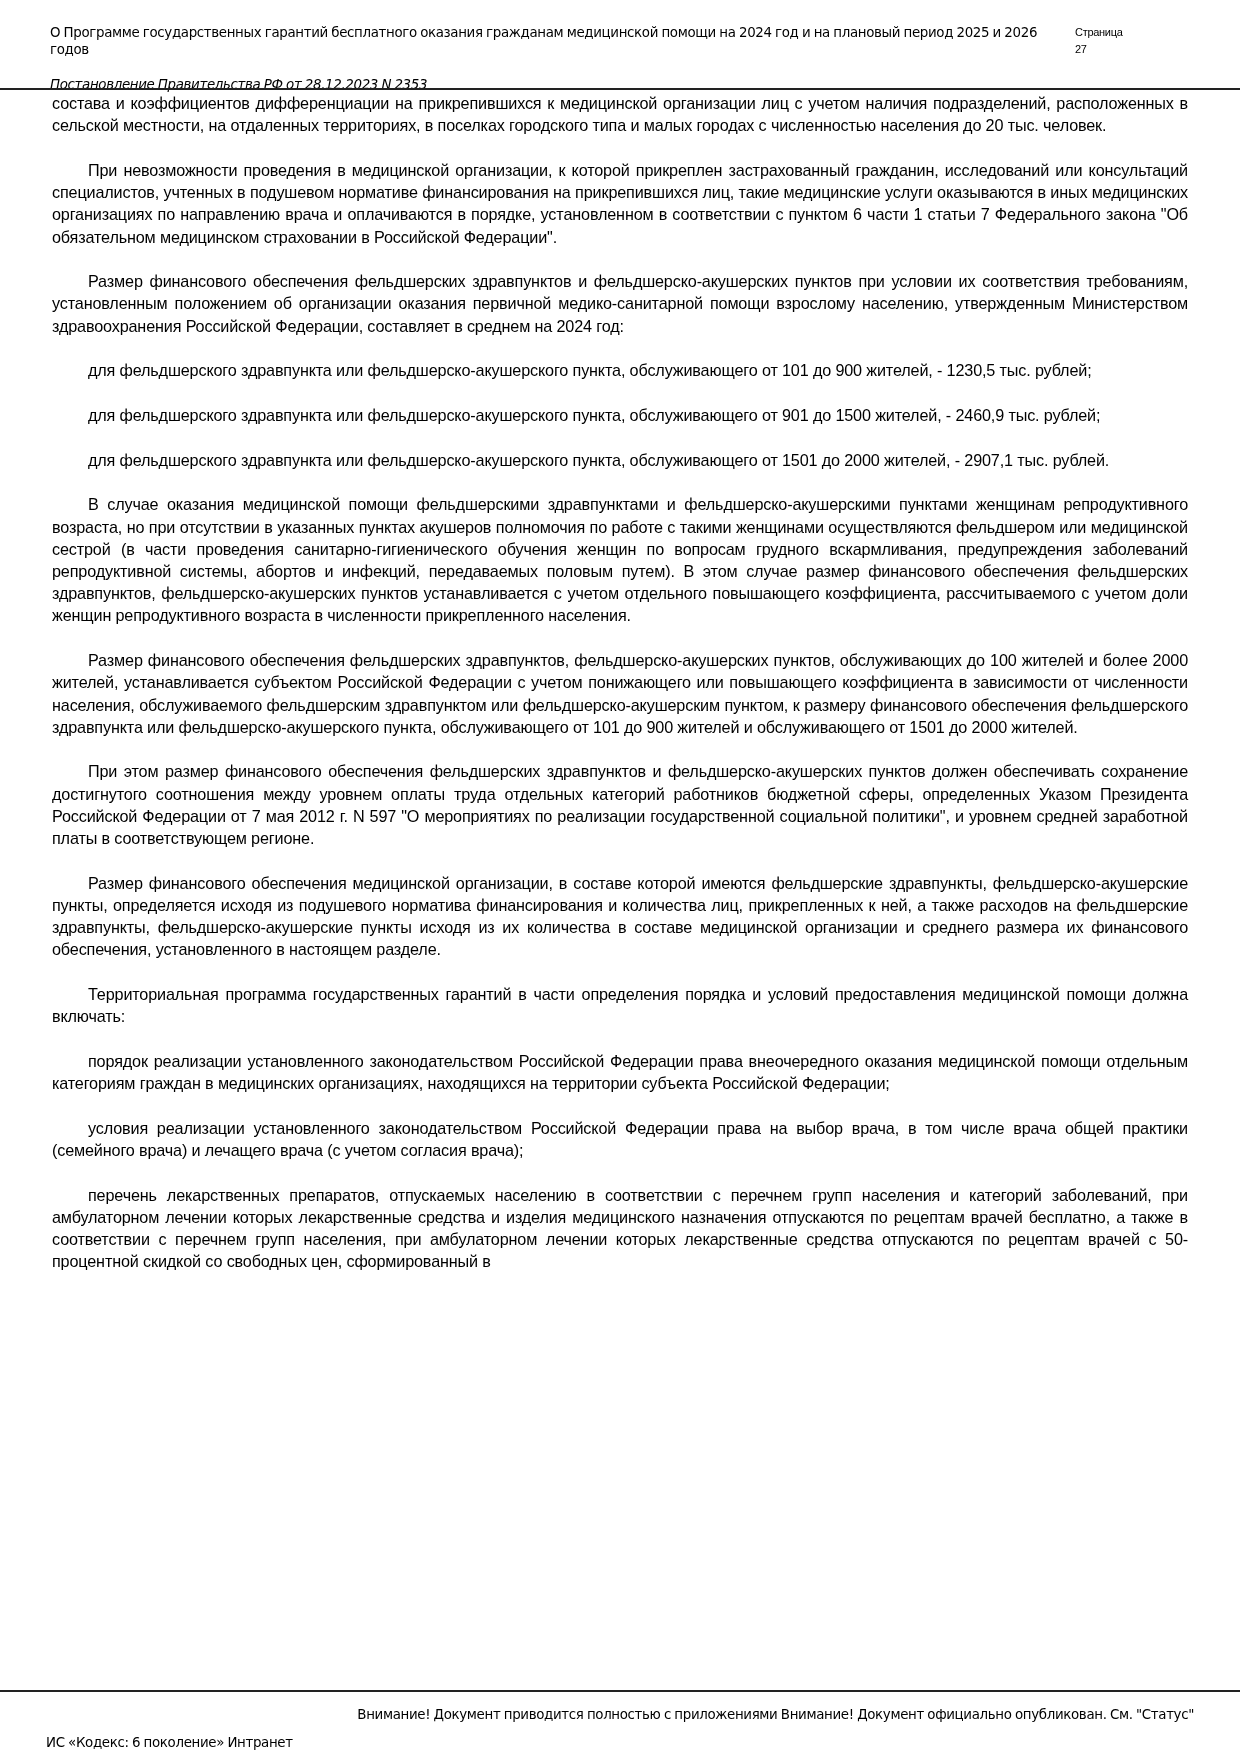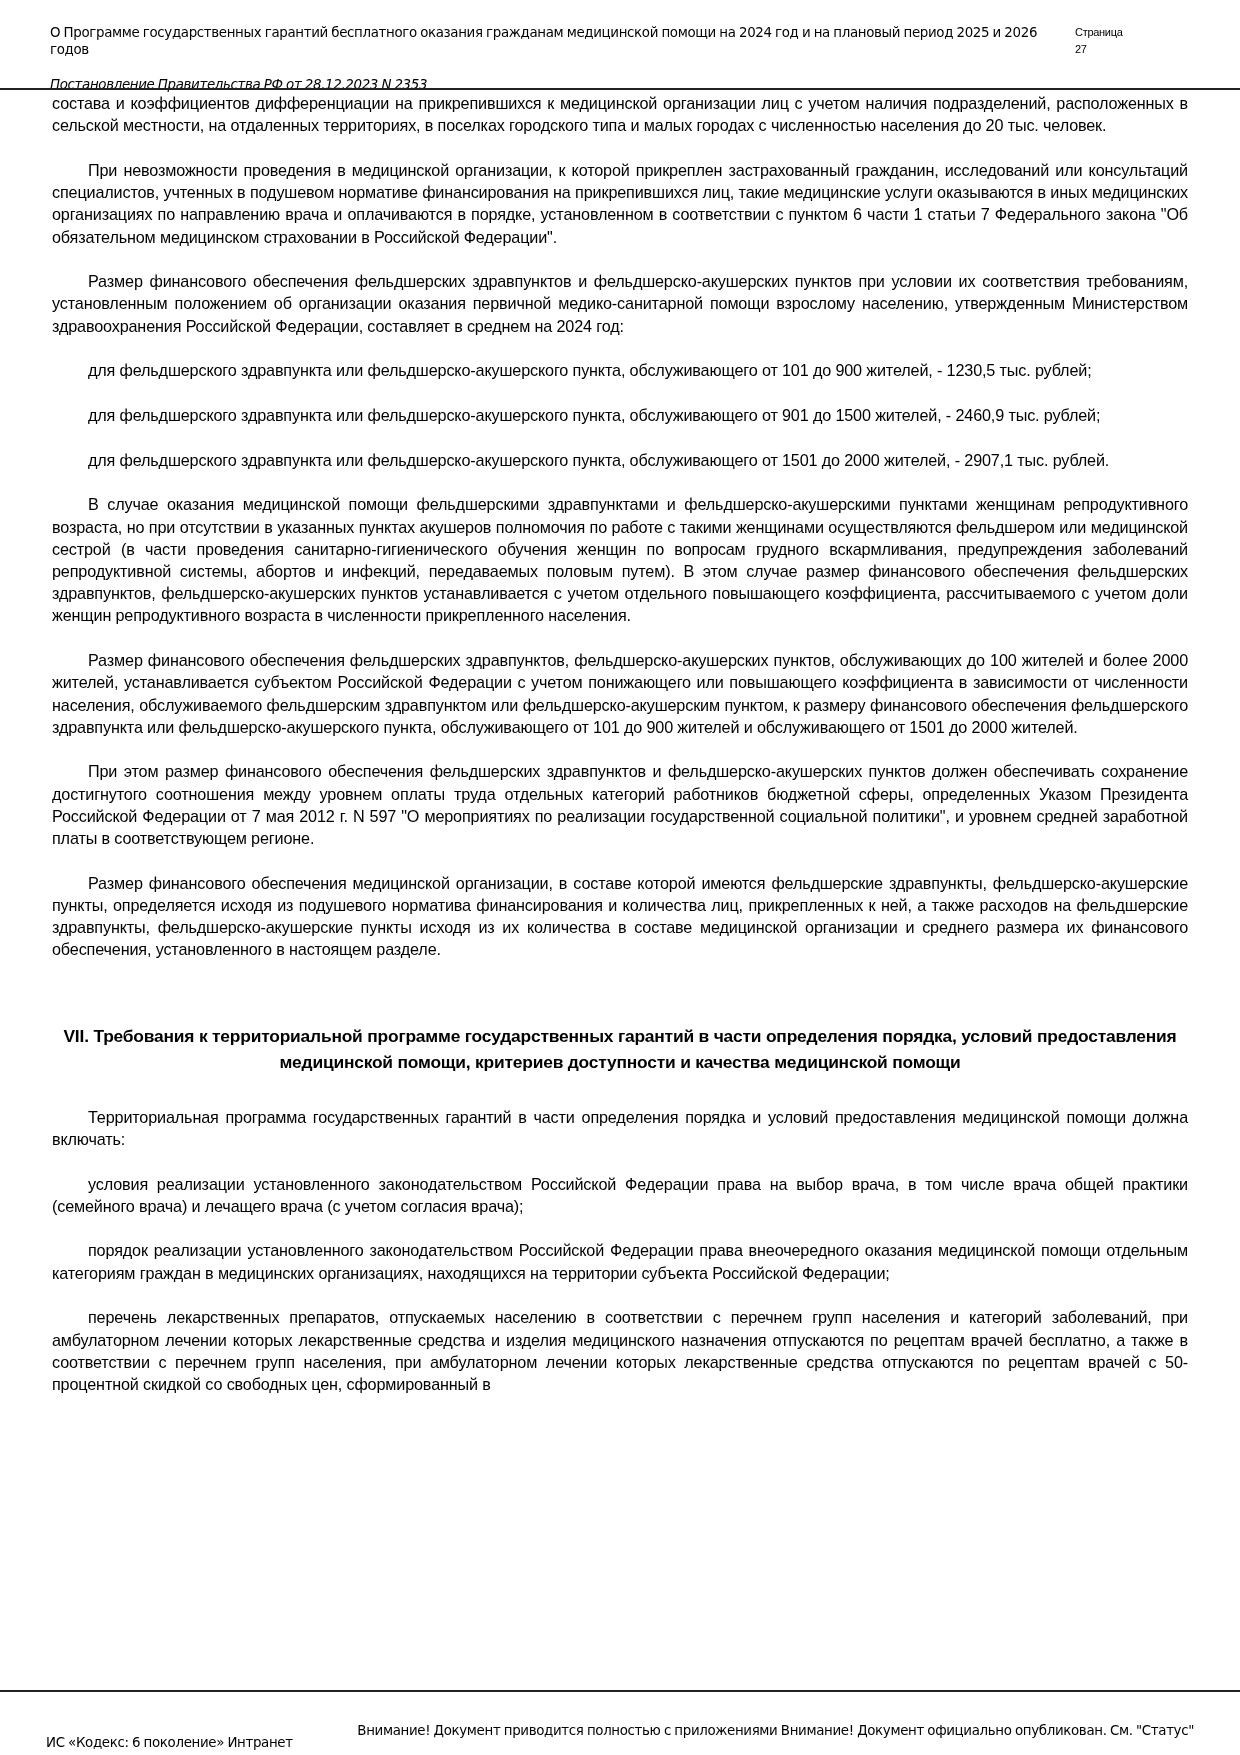--- a/index.html
+++ b/index.html
@@ -92,21 +92,21 @@
     height: 61px;
     font-family: "DejaVu Sans", sans-serif;
     font-size: 13.4px;
     line-height: 17px;
     letter-spacing: -0.35px;
     word-spacing: -0.5px;
   }
   .footer-notice {
     position: absolute;
     right: 46px;
-    top: 28px;
+    top: 12px;
     white-space: nowrap;
   }
   .footer-system {
     position: absolute;
     left: 46px;
     top: 40px;
     white-space: nowrap;
   }
 </style>
 </head>
@@ -126,25 +126,24 @@
   <p>При невозможности проведения в медицинской организации, к которой прикреплен застрахованный гражданин, исследований или консультаций специалистов, учтенных в подушевом нормативе финансирования на прикрепившихся лиц, такие медицинские услуги оказываются в иных медицинских организациях по направлению врача и оплачиваются в порядке, установленном в соответствии с пунктом 6 части 1 статьи 7 Федерального закона "Об обязательном медицинском страховании в Российской Федерации".</p>
   <p>Размер финансового обеспечения фельдшерских здравпунктов и фельдшерско-акушерских пунктов при условии их соответствия требованиям, установленным положением об организации оказания первичной медико-санитарной помощи взрослому населению, утвержденным Министерством здравоохранения Российской Федерации, составляет в среднем на 2024 год:</p>
   <p>для фельдшерского здравпункта или фельдшерско-акушерского пункта, обслуживающего от 101 до 900 жителей, - 1230,5 тыс. рублей;</p>
   <p>для фельдшерского здравпункта или фельдшерско-акушерского пункта, обслуживающего от 901 до 1500 жителей, - 2460,9 тыс. рублей;</p>
   <p>для фельдшерского здравпункта или фельдшерско-акушерского пункта, обслуживающего от 1501 до 2000 жителей, - 2907,1 тыс. рублей.</p>
   <p>В случае оказания медицинской помощи фельдшерскими здравпунктами и фельдшерско-акушерскими пунктами женщинам репродуктивного возраста, но при отсутствии в указанных пунктах акушеров полномочия по работе с такими женщинами осуществляются фельдшером или медицинской сестрой (в части проведения санитарно-гигиенического обучения женщин по вопросам грудного вскармливания, предупреждения заболеваний репродуктивной системы, абортов и инфекций, передаваемых половым путем). В этом случае размер финансового обеспечения фельдшерских здравпунктов, фельдшерско-акушерских пунктов устанавливается с учетом отдельного повышающего коэффициента, рассчитываемого с учетом доли женщин репродуктивного возраста в численности прикрепленного населения.</p>
   <p>Размер финансового обеспечения фельдшерских здравпунктов, фельдшерско-акушерских пунктов, обслуживающих до 100 жителей и более 2000 жителей, устанавливается субъектом Российской Федерации с учетом понижающего или повышающего коэффициента в зависимости от численности населения, обслуживаемого фельдшерским здравпунктом или фельдшерско-акушерским пунктом, к размеру финансового обеспечения фельдшерского здравпункта или фельдшерско-акушерского пункта, обслуживающего от 101 до 900 жителей и обслуживающего от 1501 до 2000 жителей.</p>
   <p>При этом размер финансового обеспечения фельдшерских здравпунктов и фельдшерско-акушерских пунктов должен обеспечивать сохранение достигнутого соотношения между уровнем оплаты труда отдельных категорий работников бюджетной сферы, определенных Указом Президента Российской Федерации от 7 мая 2012 г. N 597 "О мероприятиях по реализации государственной социальной политики", и уровнем средней заработной платы в соответствующем регионе.</p>
   <p>Размер финансового обеспечения медицинской организации, в составе которой имеются фельдшерские здравпункты, фельдшерско-акушерские пункты, определяется исходя из подушевого норматива финансирования и количества лиц, прикрепленных к ней, а также расходов на фельдшерские здравпункты, фельдшерско-акушерские пункты исходя из их количества в составе медицинской организации и среднего размера их финансового обеспечения, установленного в настоящем разделе.</p>
 
-  <h2>VII. Требования к территориальной программе государственных гарантий в части определения порядка, условий предоставления медицинской помощи, критериев доступности и качества медицинской помощи</h2>
 
   <p>Территориальная программа государственных гарантий в части определения порядка и условий предоставления медицинской помощи должна включать:</p>
+  <p>порядок реализации установленного законодательством Российской Федерации права внеочередного оказания медицинской помощи отдельным категориям граждан в медицинских организациях, находящихся на территории субъекта Российской Федерации;</p>
   <p>условия реализации установленного законодательством Российской Федерации права на выбор врача, в том числе врача общей практики (семейного врача) и лечащего врача (с учетом согласия врача);</p>
-  <p>порядок реализации установленного законодательством Российской Федерации права внеочередного оказания медицинской помощи отдельным категориям граждан в медицинских организациях, находящихся на территории субъекта Российской Федерации;</p>
   <p>перечень лекарственных препаратов, отпускаемых населению в соответствии с перечнем групп населения и категорий заболеваний, при амбулаторном лечении которых лекарственные средства и изделия медицинского назначения отпускаются по рецептам врачей бесплатно, а также в соответствии с перечнем групп населения, при амбулаторном лечении которых лекарственные средства отпускаются по рецептам врачей с 50-процентной скидкой со свободных цен, сформированный в</p>
 </div>
 
 <div class="rule bottom"></div>
 <div class="footer">
   <div class="footer-notice">Внимание! Документ приводится полностью с приложениями Внимание! Документ официально опубликован. См.  "Статус"</div>
   <div class="footer-system">ИС «Кодекс: 6 поколение» Интранет</div>
 </div>
 
 </body></html>

